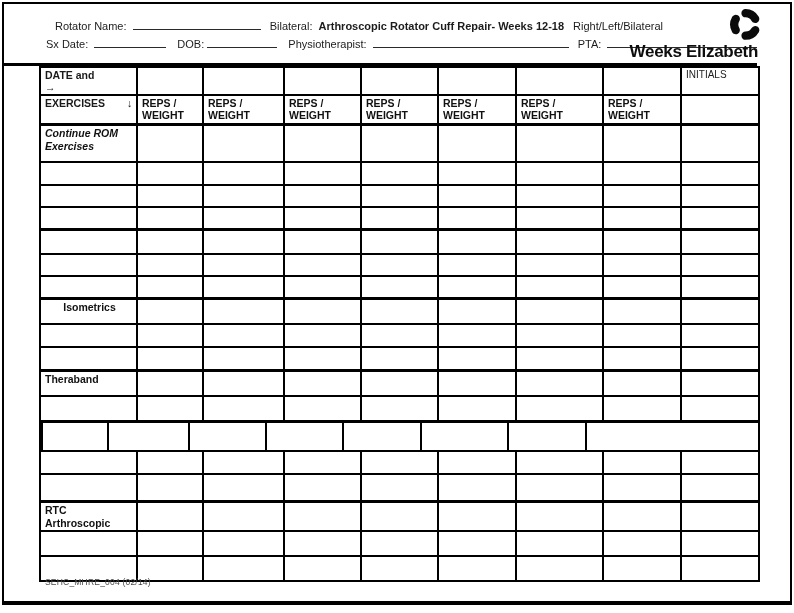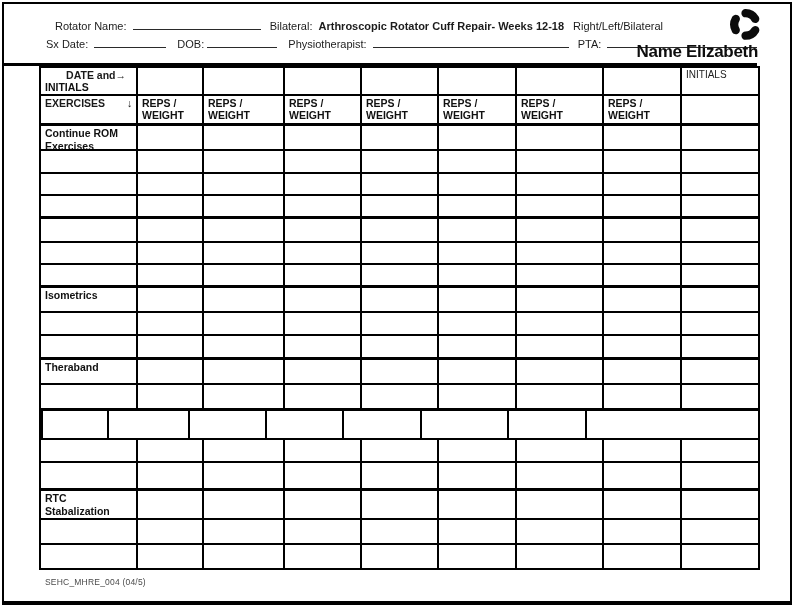--- a/index.html
+++ b/index.html
@@ -23,21 +23,21 @@
   .rule { position:absolute; left:0; top:59px; width:753px; height:3px; background:#000; }
   
   .grid { position:absolute; left:35px; top:62px; width:721px; border:2px solid #000; background:#fff; }
   .trow { display:flex; border-top:2px solid #000; }
   .trow.first { border-top:none; }
   .trow.thick { border-top:3px solid #000; }
   .tcell { border-left:2px solid #000; padding:1px 2px 0 4px; overflow:hidden; }
   .tcell.cfirst { border-left:none; }
   .hdr { font-weight:bold; font-size:10.5px; line-height:12px; white-space:pre-line; color:#111; }
   .lbl { font-weight:bold; font-size:10.5px; line-height:13px; color:#111; }
-  .corner1 { display:flex; justify-content:flex-end; padding-right:8px; font-weight:bold; font-size:10.5px; line-height:12px; }
+  .corner1 { display:flex; justify-content:flex-end; padding-right:8px; font-weight:bold; font-size:10.5px; line-height:12px;flex-direction:column; }
   .exh { display:flex; font-weight:bold; font-size:10.5px; line-height:13px; }
   .exh .arrow { margin-left:22px; }
   .comments { font-weight:normal; font-size:10px; line-height:12px; color:#222; }
   
   .footer { position:absolute; left:41px; top:573px; font-size:8.5px; letter-spacing:0.2px; color:#4a4a4a; }
 </style>
 </head>
 <body>
 
 <div class="page">
@@ -65,21 +65,21 @@
   <div class="brand">
     <div class="logo">
       <svg width="33" height="33" viewBox="0 0 34 34">
         <g fill="none" stroke="#0b0b0b" stroke-width="8.5" stroke-linecap="round">
           <path d="M17 5.4 A11.6 11.6 0 0 1 27 11.2"></path>
           <path d="M17 5.4 A11.6 11.6 0 0 1 27 11.2" transform="rotate(120 17 17)"></path>
           <path d="M17 5.4 A11.6 11.6 0 0 1 27 11.2" transform="rotate(240 17 17)"></path>
         </g>
       </svg>
     </div>
-    <div class="name">Name Elizabeth</div>
+    <div class="name">Weeks Elizabeth</div>
     <div class="tagline">REHAB HEALTH</div>
   </div>
 
   <div class="rule"></div>
 
   <div class="grid" id="grid">
       <div class="trow first" style="height: 26px;">
         <div class="tcell cfirst" style="flex: 0 0 95px;">
           <div class="corner1">
             <span>DATE and</span>
@@ -127,21 +127,21 @@
         </div>
         <div class="tcell" style="flex: 0 0 87px;">
           <div class="hdr">REPS / WEIGHT</div>
         </div>
         <div class="tcell" style="flex: 0 0 78px;">
           <div class="hdr">REPS /
 WEIGHT</div>
         </div>
         <div class="tcell" style="flex: 1 1 auto;"></div>
       </div>
-      <div class="trow thick" style="height: 26px;">
+      <div class="trow thick" style="height: 38px; font-style: italic;">
         <div class="tcell cfirst" style="flex: 0 0 95px;">
           <div class="lbl" style="white-space: pre-line;">Continue ROM
 Exercises</div>
         </div>
         <div class="tcell" style="flex: 0 0 66px;"></div>
         <div class="tcell" style="flex: 0 0 81px;"></div>
         <div class="tcell" style="flex: 0 0 77px;"></div>
         <div class="tcell" style="flex: 0 0 77px;"></div>
         <div class="tcell" style="flex: 0 0 78px;"></div>
         <div class="tcell" style="flex: 0 0 87px;"></div>
@@ -209,21 +209,21 @@
         <div class="tcell" style="flex: 0 0 81px;"></div>
         <div class="tcell" style="flex: 0 0 77px;"></div>
         <div class="tcell" style="flex: 0 0 77px;"></div>
         <div class="tcell" style="flex: 0 0 78px;"></div>
         <div class="tcell" style="flex: 0 0 87px;"></div>
         <div class="tcell" style="flex: 0 0 78px;"></div>
         <div class="tcell" style="flex: 1 1 auto;"></div>
       </div>
       <div class="trow thick" style="height: 26px;">
         <div class="tcell cfirst" style="flex: 0 0 95px;">
-          <div class="lbl" style="white-space: pre-line;">Isometrics</div>
+          <div class="lbl" style="white-space: pre-line; text-align: center;">Isometrics</div>
         </div>
         <div class="tcell" style="flex: 0 0 66px;"></div>
         <div class="tcell" style="flex: 0 0 81px;"></div>
         <div class="tcell" style="flex: 0 0 77px;"></div>
         <div class="tcell" style="flex: 0 0 77px;"></div>
         <div class="tcell" style="flex: 0 0 78px;"></div>
         <div class="tcell" style="flex: 0 0 87px;"></div>
         <div class="tcell" style="flex: 0 0 78px;"></div>
         <div class="tcell" style="flex: 1 1 auto;"></div>
       </div>
@@ -301,21 +301,21 @@
         <div class="tcell" style="flex: 0 0 77px;"></div>
         <div class="tcell" style="flex: 0 0 77px;"></div>
         <div class="tcell" style="flex: 0 0 78px;"></div>
         <div class="tcell" style="flex: 0 0 87px;"></div>
         <div class="tcell" style="flex: 0 0 78px;"></div>
         <div class="tcell" style="flex: 1 1 auto;"></div>
       </div>
       <div class="trow thick" style="height: 30px;">
         <div class="tcell cfirst" style="flex: 0 0 95px;">
           <div class="lbl" style="white-space: pre-line;">RTC
-Stabalization</div>
+Arthroscopic</div>
         </div>
         <div class="tcell" style="flex: 0 0 66px;"></div>
         <div class="tcell" style="flex: 0 0 81px;"></div>
         <div class="tcell" style="flex: 0 0 77px;"></div>
         <div class="tcell" style="flex: 0 0 77px;"></div>
         <div class="tcell" style="flex: 0 0 78px;"></div>
         <div class="tcell" style="flex: 0 0 87px;"></div>
         <div class="tcell" style="flex: 0 0 78px;"></div>
         <div class="tcell" style="flex: 1 1 auto;"></div>
       </div>
@@ -336,15 +336,15 @@
         <div class="tcell" style="flex: 0 0 81px;"></div>
         <div class="tcell" style="flex: 0 0 77px;"></div>
         <div class="tcell" style="flex: 0 0 77px;"></div>
         <div class="tcell" style="flex: 0 0 78px;"></div>
         <div class="tcell" style="flex: 0 0 87px;"></div>
         <div class="tcell" style="flex: 0 0 78px;"></div>
         <div class="tcell" style="flex: 1 1 auto;"></div>
       </div>
     </div>
 
-  <div class="footer">SEHC_MHRE_004 (04/5)</div>
+  <div class="footer">SEHC_MHRE_004 (02/14)</div>
 
 </div>
 
 </body></html>

